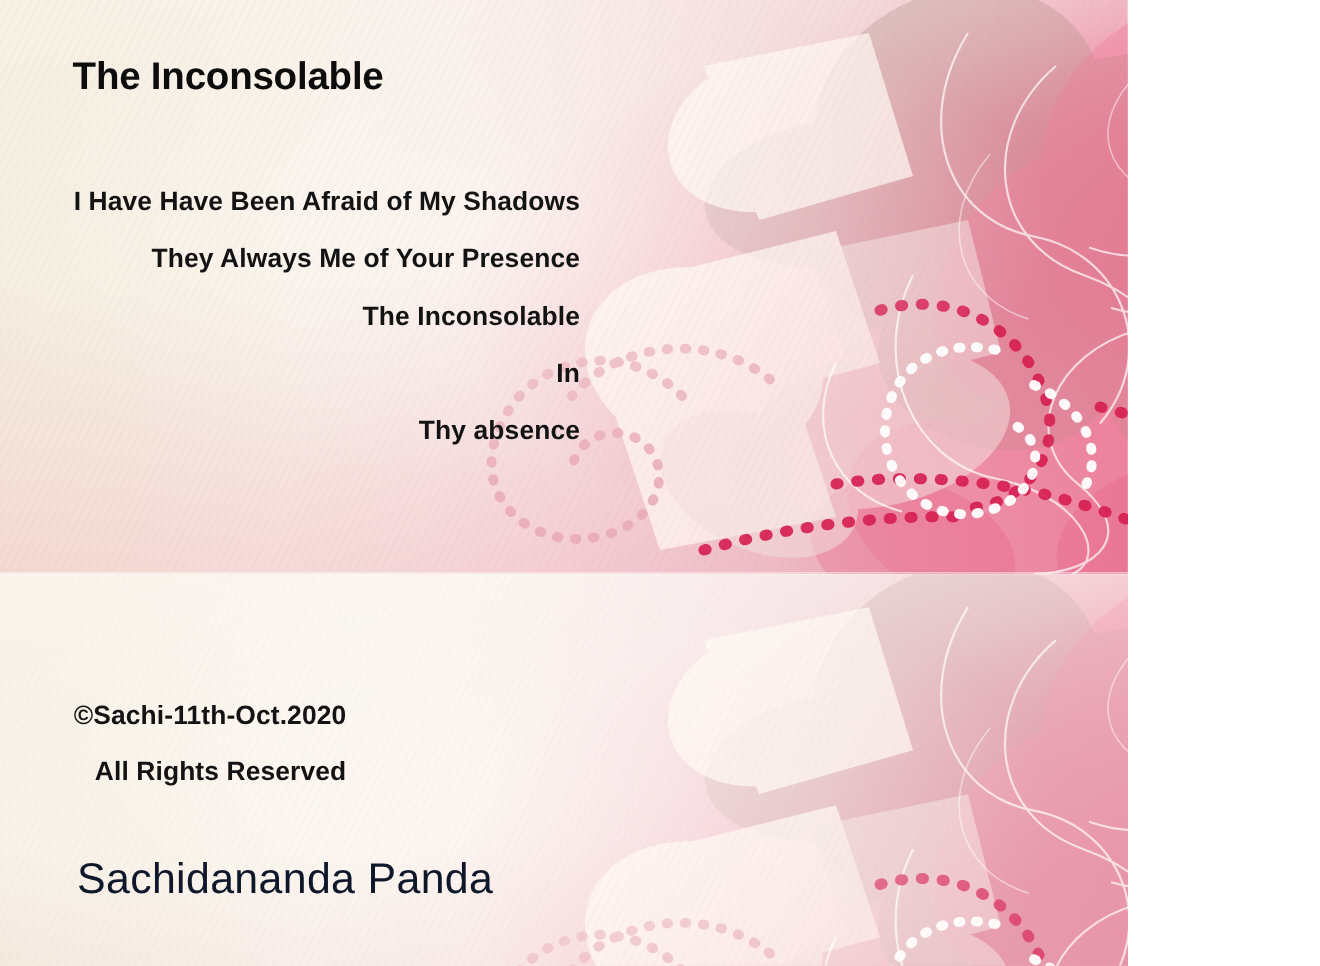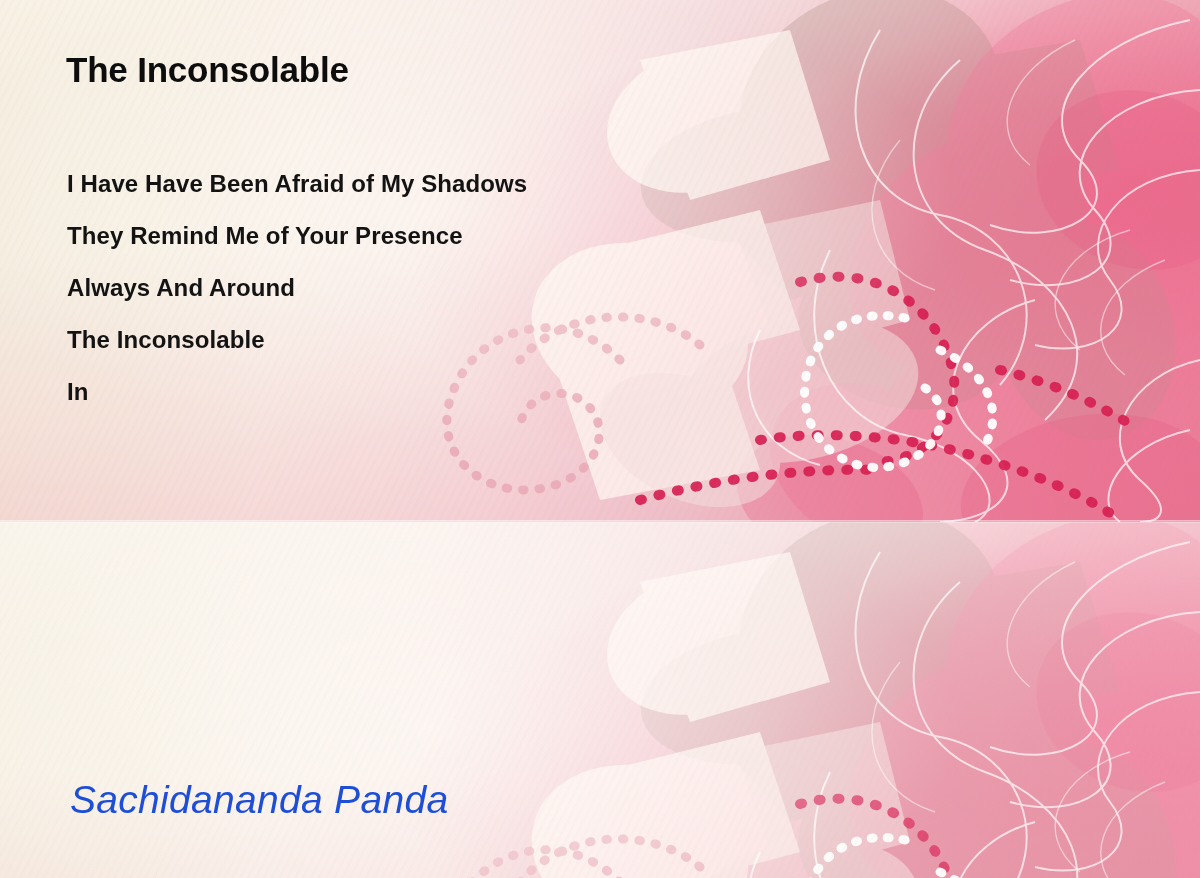--- a/index.html
+++ b/index.html
@@ -1,22 +1,23 @@
 <!DOCTYPE html>
 <html><head>
 <meta charset="utf-8">
 <style>
   html,body{margin:0;padding:0;background:#fff;}
   body{font-family:"Liberation Sans",sans-serif;}
 
   .poster{
     position:relative;
-    width:1200px;height:878px;
+    width:1025px;height:878px;
     overflow:hidden;
     background:#f6f0e4;
+    text-align:right;
   }
 
   
   .bg-band{
     position:absolute;left:0;width:1200px;overflow:hidden;
   }
   .bg-band.top{top:0;height:522px;}
   .bg-band.bottom{top:522px;height:356px;}
 
   .bg-art{
@@ -84,21 +85,21 @@
   }
   .rights{
     position:absolute;left:67px;top:625px;
   }
   .rights-line{
     font-size:24px;font-weight:bold;color:#131313;
     line-height:51px;white-space:nowrap;letter-spacing:.1px;
   }
   .author{
     position:absolute;left:70px;top:778px;
-    font-size:39px;font-style:italic;font-weight:normal;color:#1d4ed8;
+    font-size:39px;font-weight:normal;color:#0f172a;
     white-space:nowrap;letter-spacing:.3px;
   }
 </style>
 </head>
 <body>
 
 <div class="poster">
 
   <div class="bg-band top">
     <div class="bg-art">
@@ -310,23 +311,27 @@
 
   <div class="bottom-veil"></div>
   <div class="seam"></div>
 
   <div class="content">
 
     <div class="title">The Inconsolable</div>
 
     <div class="poem">
       <div class="poem-line">I Have Have Been Afraid of My Shadows</div>
-      <div class="poem-line">They Remind Me of Your Presence</div>
-      <div class="poem-line">Always And Around</div>
+      <div class="poem-line">They Always Me of Your Presence</div>
       <div class="poem-line">The Inconsolable</div>
       <div class="poem-line">In</div>
+      <div class="poem-line">Thy absence</div>
     </div>
 
+    <div class="rights">
+      <div class="rights-line">©Sachi-11th-Oct.2020</div>
+      <div class="rights-line">All Rights Reserved</div>
+    </div>
 
     <div class="author">Sachidananda Panda</div>
   </div>
 
 </div>
 
 </body></html>

